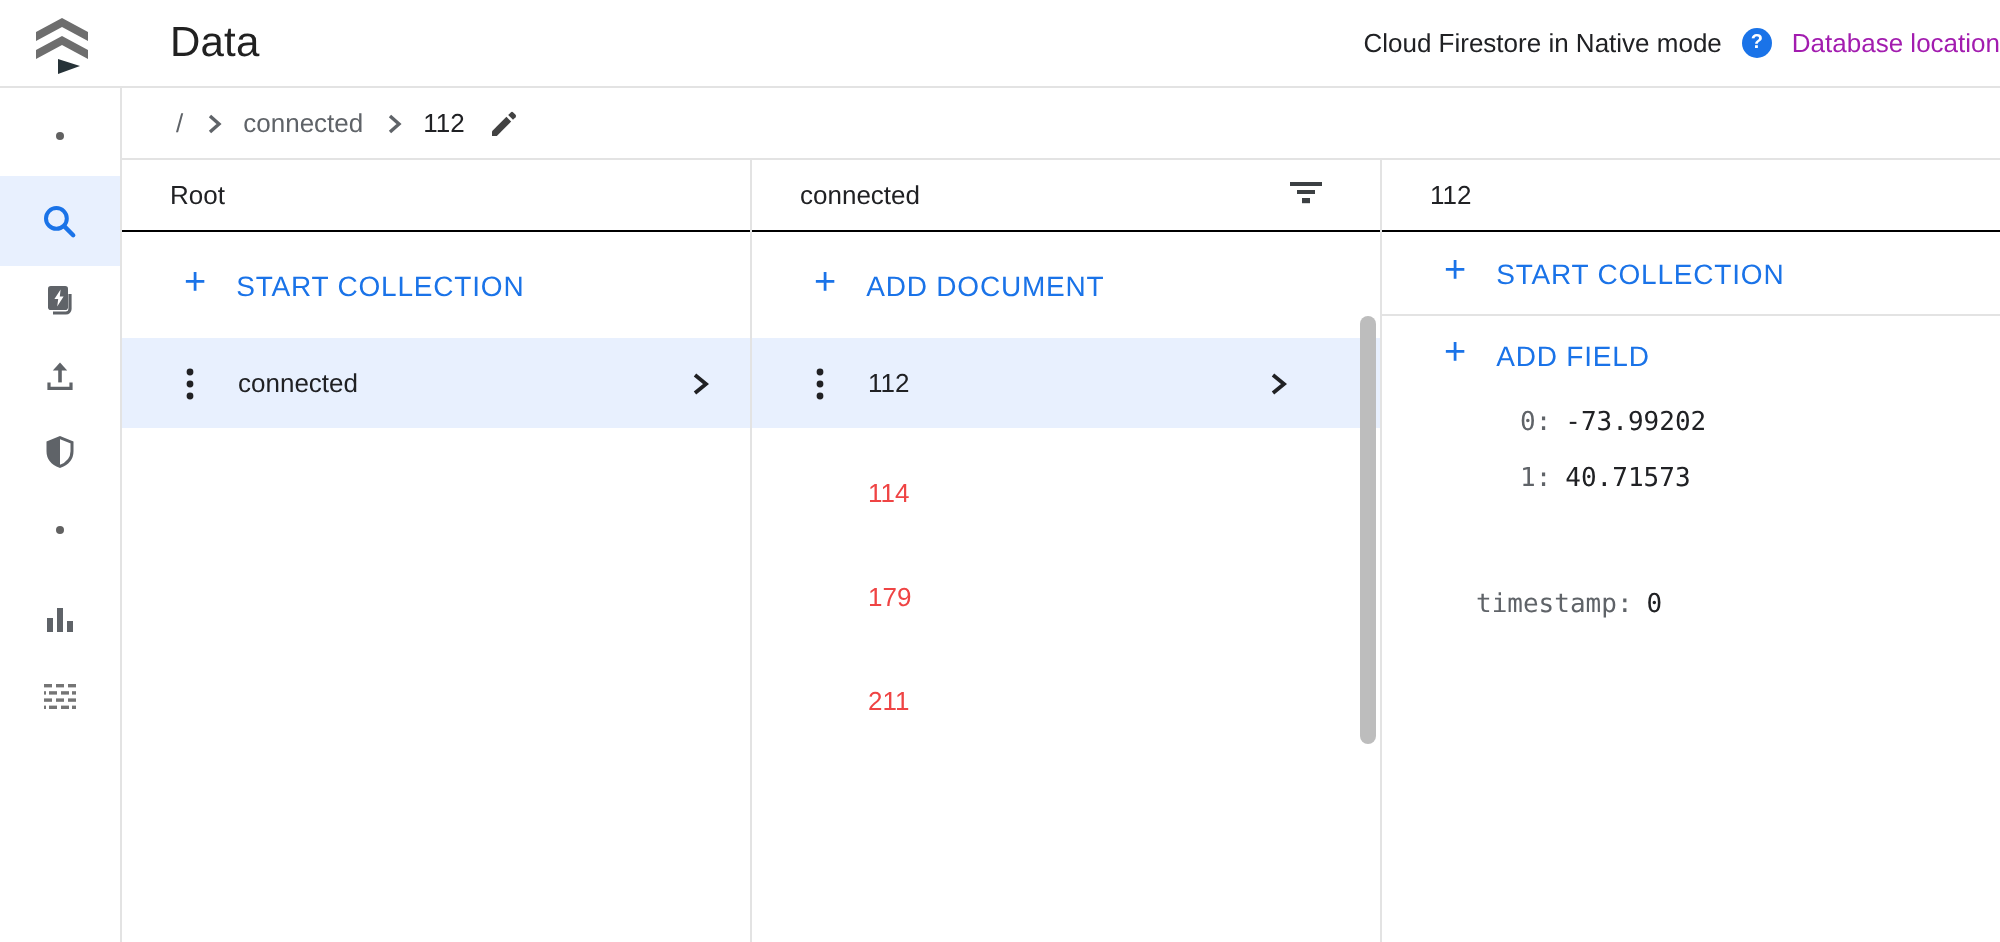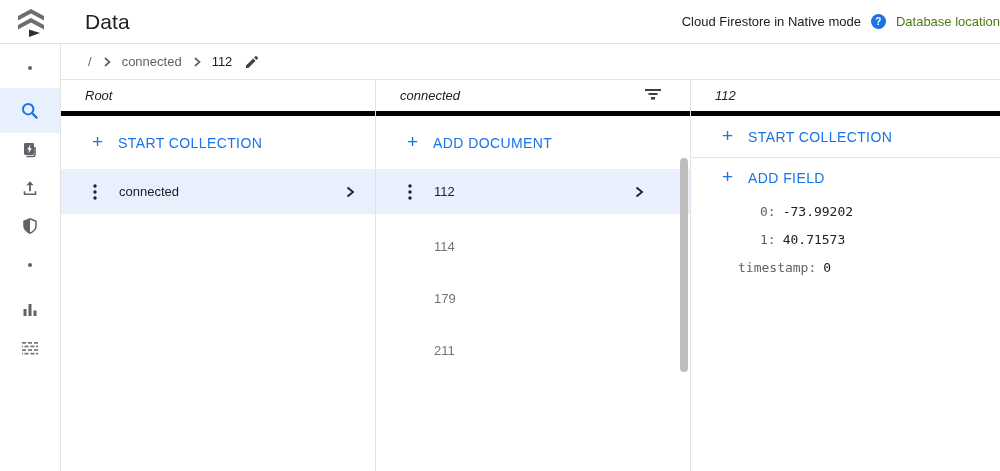--- a/index.html
+++ b/index.html
@@ -9,21 +9,21 @@
 
   
   .topbar { height:44px; min-height:44px; border-bottom:1px solid #e3e3e3;
     display:flex; align-items:center; white-space:nowrap; }
   .logo-cell { width:61px; min-width:61px; display:flex; align-items:center; justify-content:center; }
   .page-title { font-size:21px; color:#212121; letter-spacing:.1px; padding-left:24px; }
   .topbar-right { margin-left:auto; display:flex; align-items:center; font-size:13px; }
   .mode-label { color:#202124; }
   .help-badge { width:15px; height:15px; border-radius:50%; background:#1a73e8; color:#fff;
     font-size:10px; font-weight:bold; line-height:15px; text-align:center; margin:0 10px; }
-  .location-label { color:#4d7c0f; }
+  .location-label { color:#a21caf; }
 
   
   .body { flex:1; display:flex; min-height:0; }
 
   
   .rail { width:61px; min-width:61px; border-right:1px solid #e3e3e3; position:relative; }
   .rail-item { position:absolute; left:0; width:60px; height:40px;
     display:flex; align-items:center; justify-content:center; cursor:pointer; }
   .rail-item.active { height:45px; background:#e8f0fe; }
   .dot { width:4px; height:4px; border-radius:50%; background:#616161; }
@@ -38,54 +38,54 @@
   .crumb.current { color:#202124; }
   .crumb-sep { display:flex; align-items:center; margin:0 9px; }
   .edit-btn { margin-left:12px; display:flex; align-items:center; cursor:pointer; }
 
   
   .panels { flex:1; display:flex; border-top:1px solid #e3e3e3; min-width:0; }
   .panel { border-right:1px solid #e3e3e3; display:flex; flex-direction:column; min-width:0; }
   .panel-root, .panel-collection { width:315px; min-width:315px; }
   .panel-collection { position:relative; }
   .panel-document { flex:1; border-right:none; }
-  .panel-header { height:36px; min-height:36px; border-bottom:5px solid #000000;
-    display:flex; align-items:center; padding:0 28px 0 24px; font-size:13px; font-weight:500;font-style:italic; }
+  .panel-header { height:36px; min-height:36px; border-bottom:1px solid #000000;
+    display:flex; align-items:center; padding:0 28px 0 24px; font-size:13px; font-weight:500; }
   .panel-header .spacer { flex:1; }
 
   .action-row { height:53px; min-height:53px; display:flex; align-items:center;
     padding-left:31px; cursor:pointer; }
   .action-row .plus { color:#1a73e8; font-size:19px; font-weight:400; margin-right:15px;
     position:relative; top:-1px; }
   .action-row .action-label { color:#1a73e8; font-size:14px; font-weight:500; letter-spacing:.4px; }
   .action-row.bordered { height:42px; min-height:42px; border-bottom:1px solid #e3e3e3; }
   .action-row.short { height:39px; min-height:39px; }
 
   .item-row { height:45px; min-height:45px; display:flex; align-items:center;
     padding-left:32px; padding-right:18px; font-size:13px; cursor:pointer; }
   .item-row.selected { background:#e8f0fe; }
   .item-row .kebab { margin-right:22px; display:flex; cursor:pointer; }
   .item-row .row-label { color:#202124; }
   .item-row .chev { margin-left:auto; display:flex; }
   .panel-collection .item-row { padding-right:44px; }
 
   .doc-list { padding-top:6px; }
   .doc-row { height:52px; min-height:52px; display:flex; align-items:center;
-    padding-left:58px; font-size:13px; color:#737373; cursor:pointer; }
+    padding-left:58px; font-size:13px; color:#ef4444; cursor:pointer; }
 
   
   .scroll-thumb { position:absolute; right:2px; top:78px; width:8px; height:214px;
     background:#bdbdbd; border-radius:4px; }
 
   
   .mono { font-family:"DejaVu Sans Mono", monospace; font-size:13px; }
   .field-row { height:28px; min-height:28px; display:flex; align-items:center; }
   .field-row.lvl0 { padding-left:21px; }
   .field-row.lvl0 .expander { margin-right:15px; display:flex; cursor:pointer; }
-  .field-row.lvl0-noexp { padding-left:47px; }
+  .field-row.lvl0-noexp { padding-left:47px;margin-top:35px; }
   .field-row.lvl1 { padding-left:69px; }
   .field-key { color:#5f6368; margin-right:7px; }
   .field-value { color:#202124; cursor:pointer; }
 </style>
 </head>
 <body>
 
 <div class="app">
 
   <div class="topbar">

